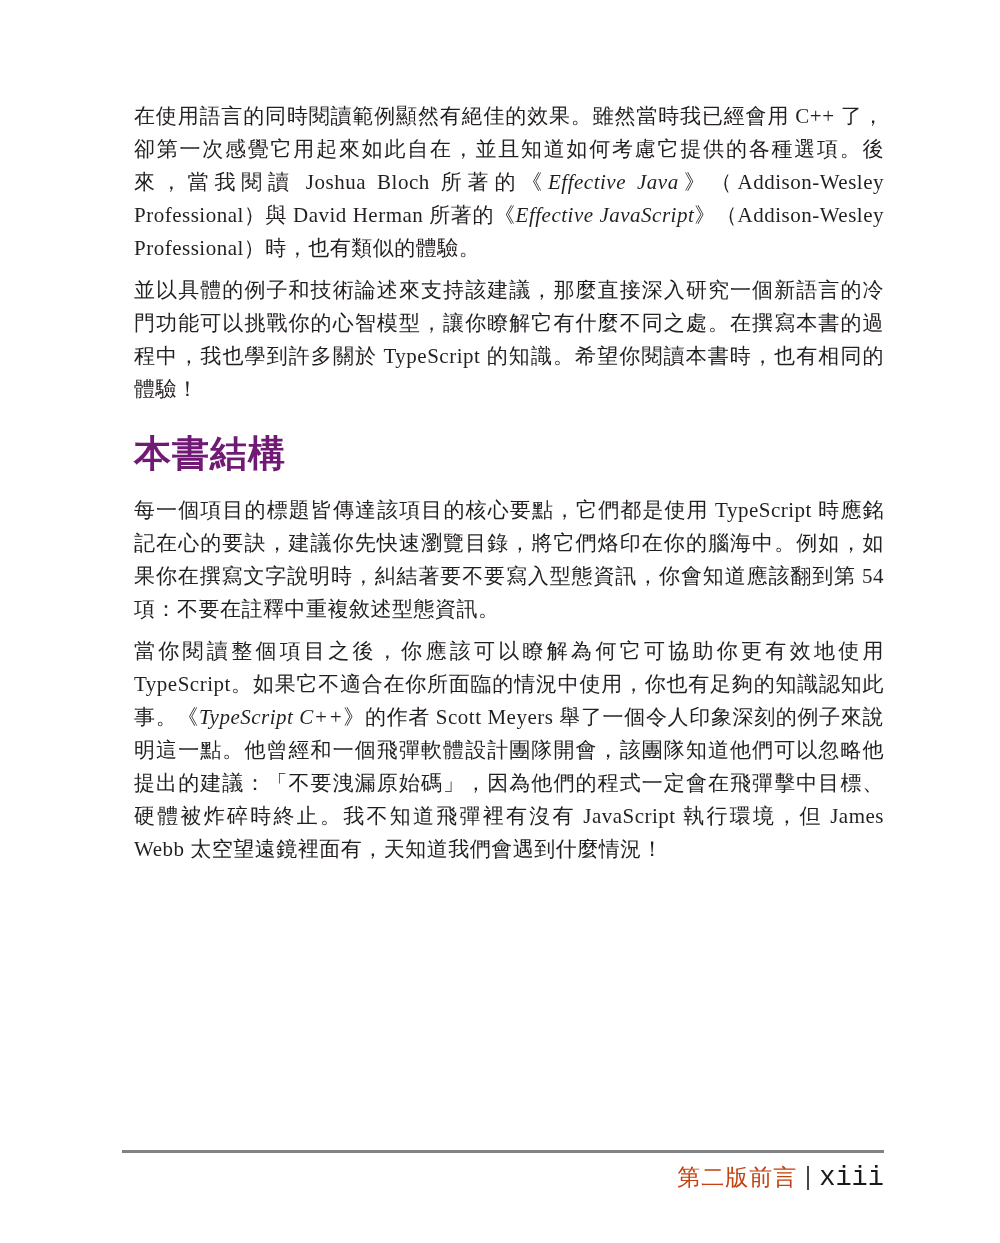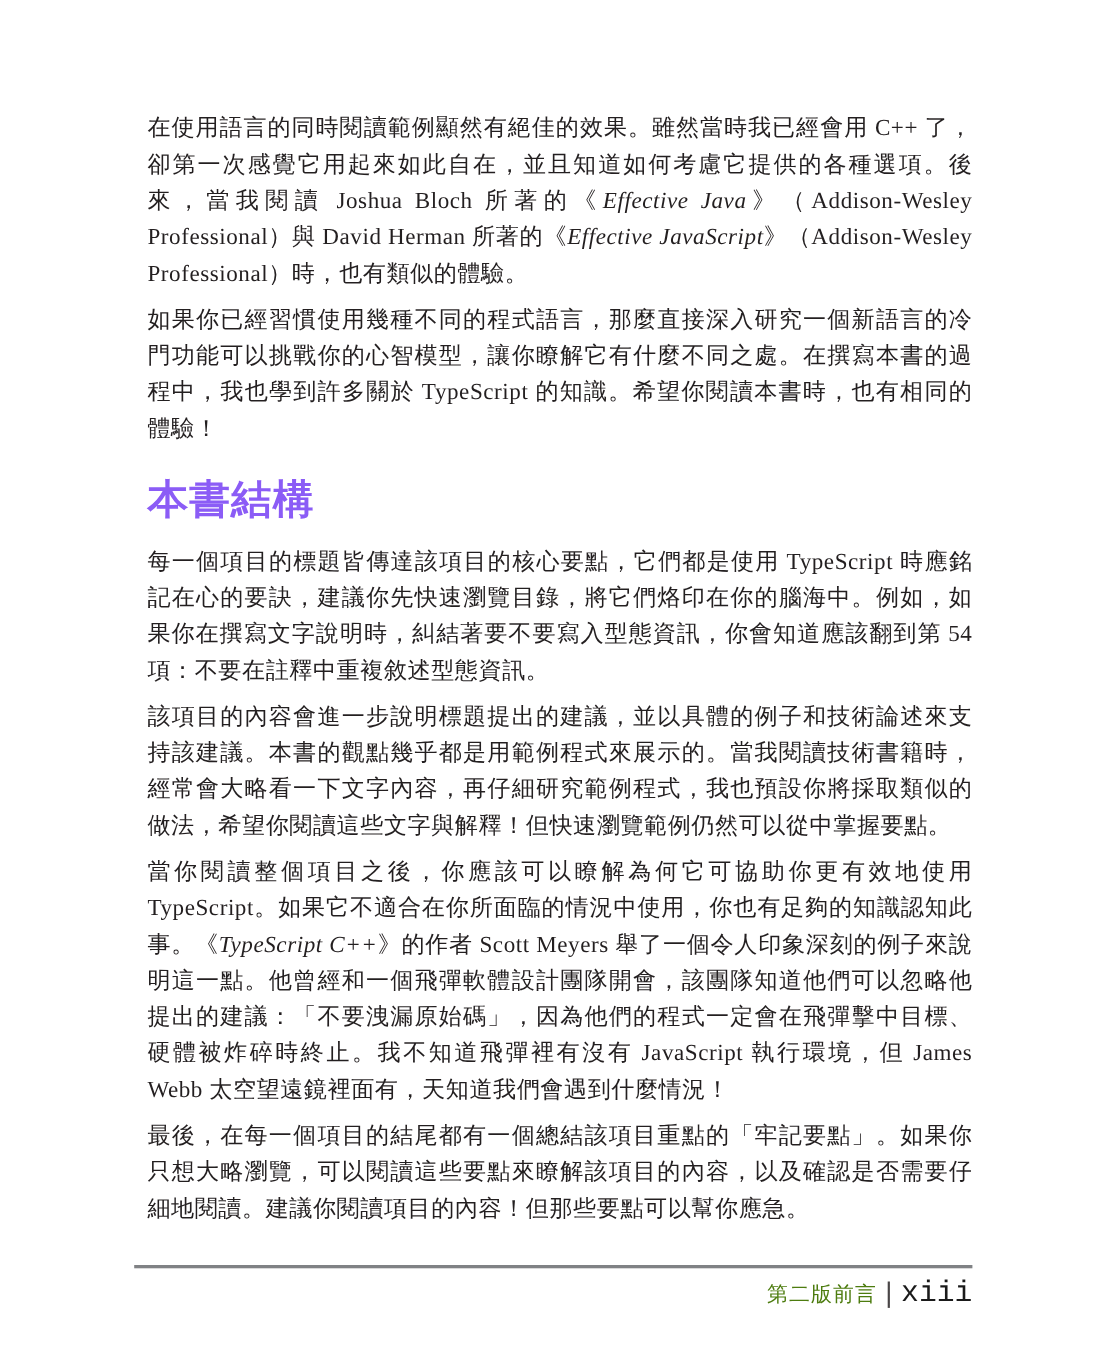--- a/index.html
+++ b/index.html
@@ -31,40 +31,40 @@
   }
   .textblock p span.italic {
     font-style: italic;
   }
   h1.heading {
     margin: 26px 0 18px 0;
     font-family: "Liberation Sans", "DejaVu Sans", sans-serif;
     font-weight: 800;
     font-size: 37px;
     line-height: 44px;
-    color: #8b5cf6;
+    color: #701a75;
     letter-spacing: 1px;
   }
   .footer {
     position: absolute;
     left: 122px; right: 116px;
     top: 1150px;
   }
   .footer .rule {
     height: 3px;
     background: #808285;
   }
   .footer .footer-line {
     margin-top: 9px;
     text-align: right;
     white-space: nowrap;
   }
   .footer .chapter {
-    font-size: 19px;
-    color: #4d7c0f;
+    font-size: 23px;
+    color: #c2410c;
     letter-spacing: 1px;
     vertical-align: middle;
   }
   .footer .sep {
     display: inline-block;
     width: 2px; height: 24px;
     background: #4a4647;
     margin: 0 10px;
     vertical-align: middle;
   }
@@ -75,28 +75,26 @@
     vertical-align: middle;
   }
 </style>
 </head>
 <body>
 
 <main class="page">
   <div class="textblock">
     <div id="intro">
         <p><span>在使用語言的同時閱讀範例顯然有絕佳的效果。雖然當時我已經會用 C++ 了，卻第一次感覺它用起來如此自在，並且知道如何考慮它提供的各種選項。後來，當我閱讀 Joshua Bloch 所著的《</span><span class="italic">Effective Java</span><span>》（Addison-Wesley Professional）與 David Herman 所著的《</span><span class="italic">Effective JavaScript</span><span>》（Addison-Wesley Professional）時，也有類似的體驗。</span></p>
-        <p><span>如果你已經習慣使用幾種不同的程式語言，那麼直接深入研究一個新語言的冷門功能可以挑戰你的心智模型，讓你瞭解它有什麼不同之處。在撰寫本書的過程中，我也學到許多關於 TypeScript 的知識。希望你閱讀本書時，也有相同的體驗！</span></p>
+        <p><span>並以具體的例子和技術論述來支持該建議，那麼直接深入研究一個新語言的冷門功能可以挑戰你的心智模型，讓你瞭解它有什麼不同之處。在撰寫本書的過程中，我也學到許多關於 TypeScript 的知識。希望你閱讀本書時，也有相同的體驗！</span></p>
       </div>
     <h1 class="heading">本書結構</h1>
     <div id="body">
         <p><span>每一個項目的標題皆傳達該項目的核心要點，它們都是使用 TypeScript 時應銘記在心的要訣，建議你先快速瀏覽目錄，將它們烙印在你的腦海中。例如，如果你在撰寫文字說明時，糾結著要不要寫入型態資訊，你會知道應該翻到第 54 項：不要在註釋中重複敘述型態資訊。</span></p>
-        <p><span>該項目的內容會進一步說明標題提出的建議，並以具體的例子和技術論述來支持該建議。本書的觀點幾乎都是用範例程式來展示的。當我閱讀技術書籍時，經常會大略看一下文字內容，再仔細研究範例程式，我也預設你將採取類似的做法，希望你閱讀這些文字與解釋！但快速瀏覽範例仍然可以從中掌握要點。</span></p>
         <p><span>當你閱讀整個項目之後，你應該可以瞭解為何它可協助你更有效地使用 TypeScript。如果它不適合在你所面臨的情況中使用，你也有足夠的知識認知此事。《</span><span class="italic">TypeScript C++</span><span>》的作者 Scott Meyers 舉了一個令人印象深刻的例子來說明這一點。他曾經和一個飛彈軟體設計團隊開會，該團隊知道他們可以忽略他提出的建議：「不要洩漏原始碼」，因為他們的程式一定會在飛彈擊中目標、硬體被炸碎時終止。我不知道飛彈裡有沒有 JavaScript 執行環境，但 James Webb 太空望遠鏡裡面有，天知道我們會遇到什麼情況！</span></p>
-        <p><span>最後，在每一個項目的結尾都有一個總結該項目重點的「牢記要點」。如果你只想大略瀏覽，可以閱讀這些要點來瞭解該項目的內容，以及確認是否需要仔細地閱讀。建議你閱讀項目的內容！但那些要點可以幫你應急。</span></p>
       </div>
   </div>
   <footer class="footer">
     <div class="rule"></div>
     <div class="footer-line">
       <span class="chapter">第二版前言</span><span class="sep"></span><span class="pagenum">xiii</span>
     </div>
   </footer>
 </main>
 

